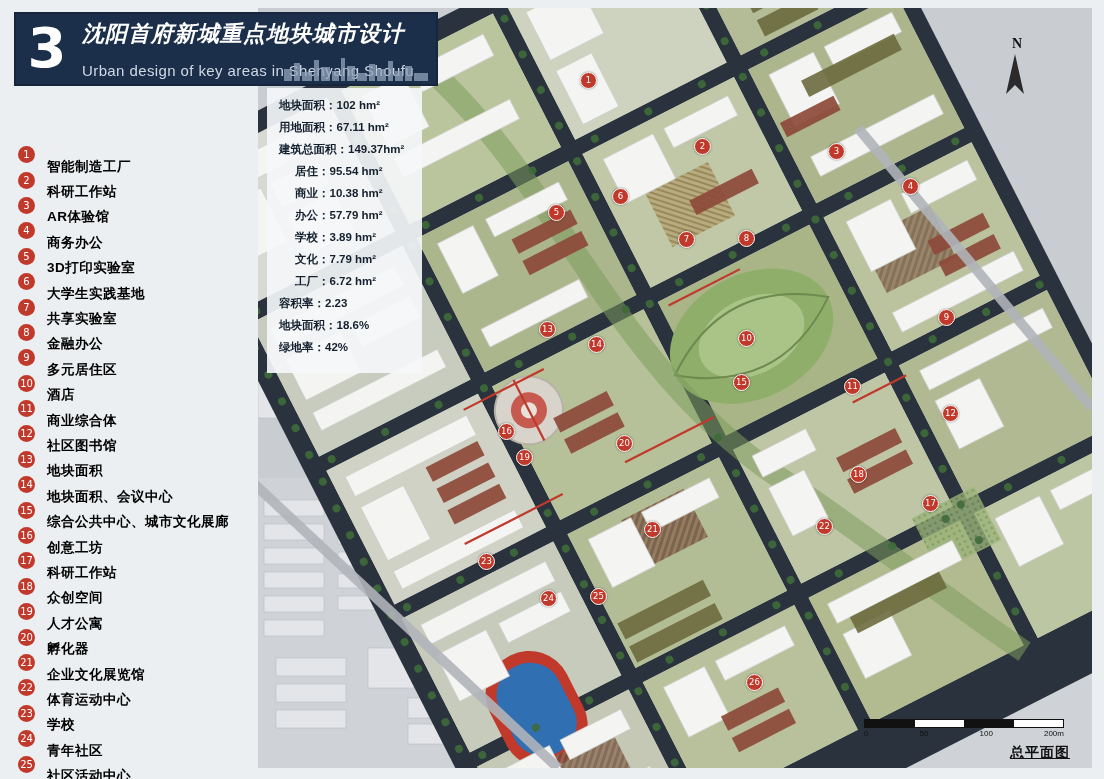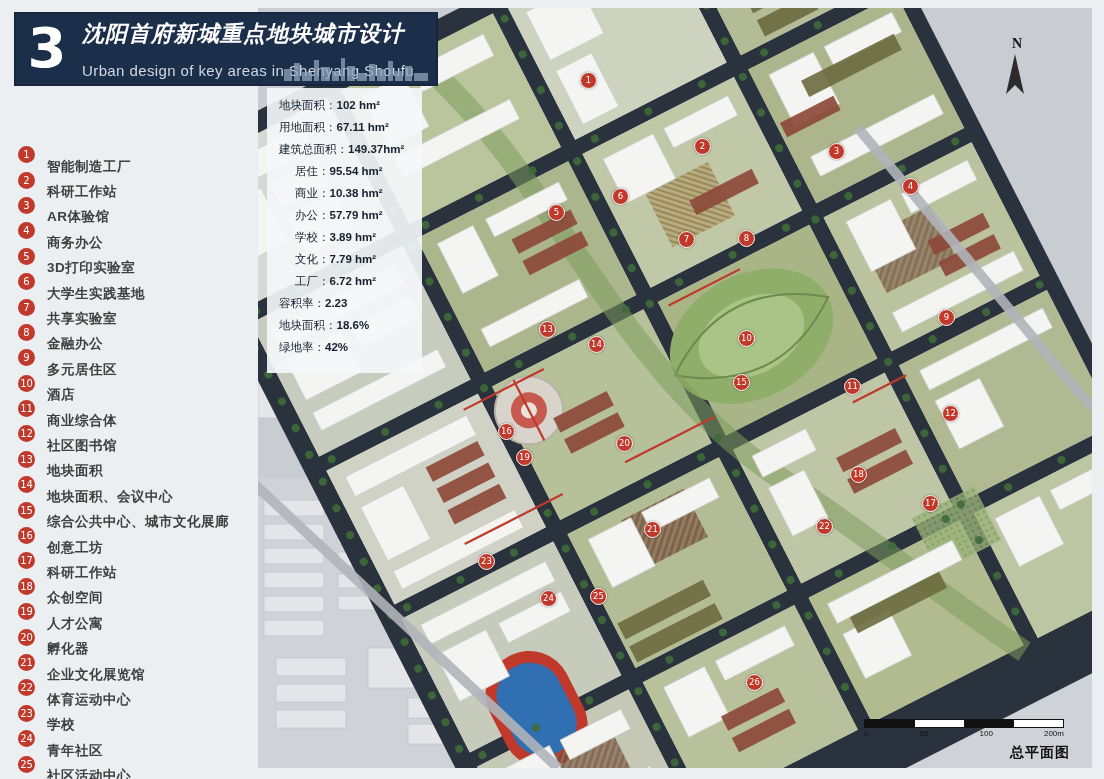--- a/index.html
+++ b/index.html
@@ -36,32 +36,32 @@
   }
   .legend-item{
     display:flex;align-items:center;height:25.4px;
   }
   .legend-dot{
     width:17px;height:17px;border-radius:50%;
     background:#c0392b;color:#fff;font-size:10px;line-height:17px;
     text-align:center;font-family:"DejaVu Sans", sans-serif;flex:0 0 auto;
   }
   .legend-label{
-    margin-left:12px;font-size:13.5px;color:#404040;font-weight:bold;
+    margin-left:12px;font-size:13.5px;color:#000000;font-weight:bold;
     letter-spacing:.5px;white-space:nowrap;margin-top:24px;
   }
 
   
   .stats{
     position:absolute;left:267px;top:88px;width:155px;height:285px;
     background:rgba(244,246,248,.92);
     padding:10px 8px 0 12px;box-sizing:border-box;
   }
   .stat-row{font-size:11.5px;color:#14202e;margin-bottom:7px;white-space:nowrap;}
-  .stat-row .k{font-weight:normal;}
+  .stat-row .k{font-weight:bold;}
   .stat-row .v{font-weight:bold;}
   .stat-row.indent{padding-left:16px;}
 
   
   .map{
     position:absolute;left:258px;top:8px;width:834px;height:760px;
     background:#c9ccd1;overflow:hidden;
   }
   .map svg{display:block;}
 
@@ -80,20 +80,21 @@
   
   .scalebar{position:absolute;right:28px;bottom:30px;width:200px;}
   .scalebar .bar{display:flex;height:7px;border:1px solid #111;}
   .scalebar .bar div{flex:1;}
   .scalebar .bar div:nth-child(odd){background:#111;}
   .scalebar .bar div:nth-child(even){background:#fff;}
   .scalebar .ticks{display:flex;justify-content:space-between;font-size:8px;margin-top:1px;color:#111;}
   .map-caption{
     position:absolute;right:22px;bottom:6px;font-size:14px;font-weight:bold;color:#111;
     letter-spacing:1px;
+    text-decoration:underline;
   }
 </style>
 </head>
 <body>
 
 <div id="root">
 
   <div class="map">
     <svg width="834" height="760" viewBox="0 0 834 760">
       <defs>

